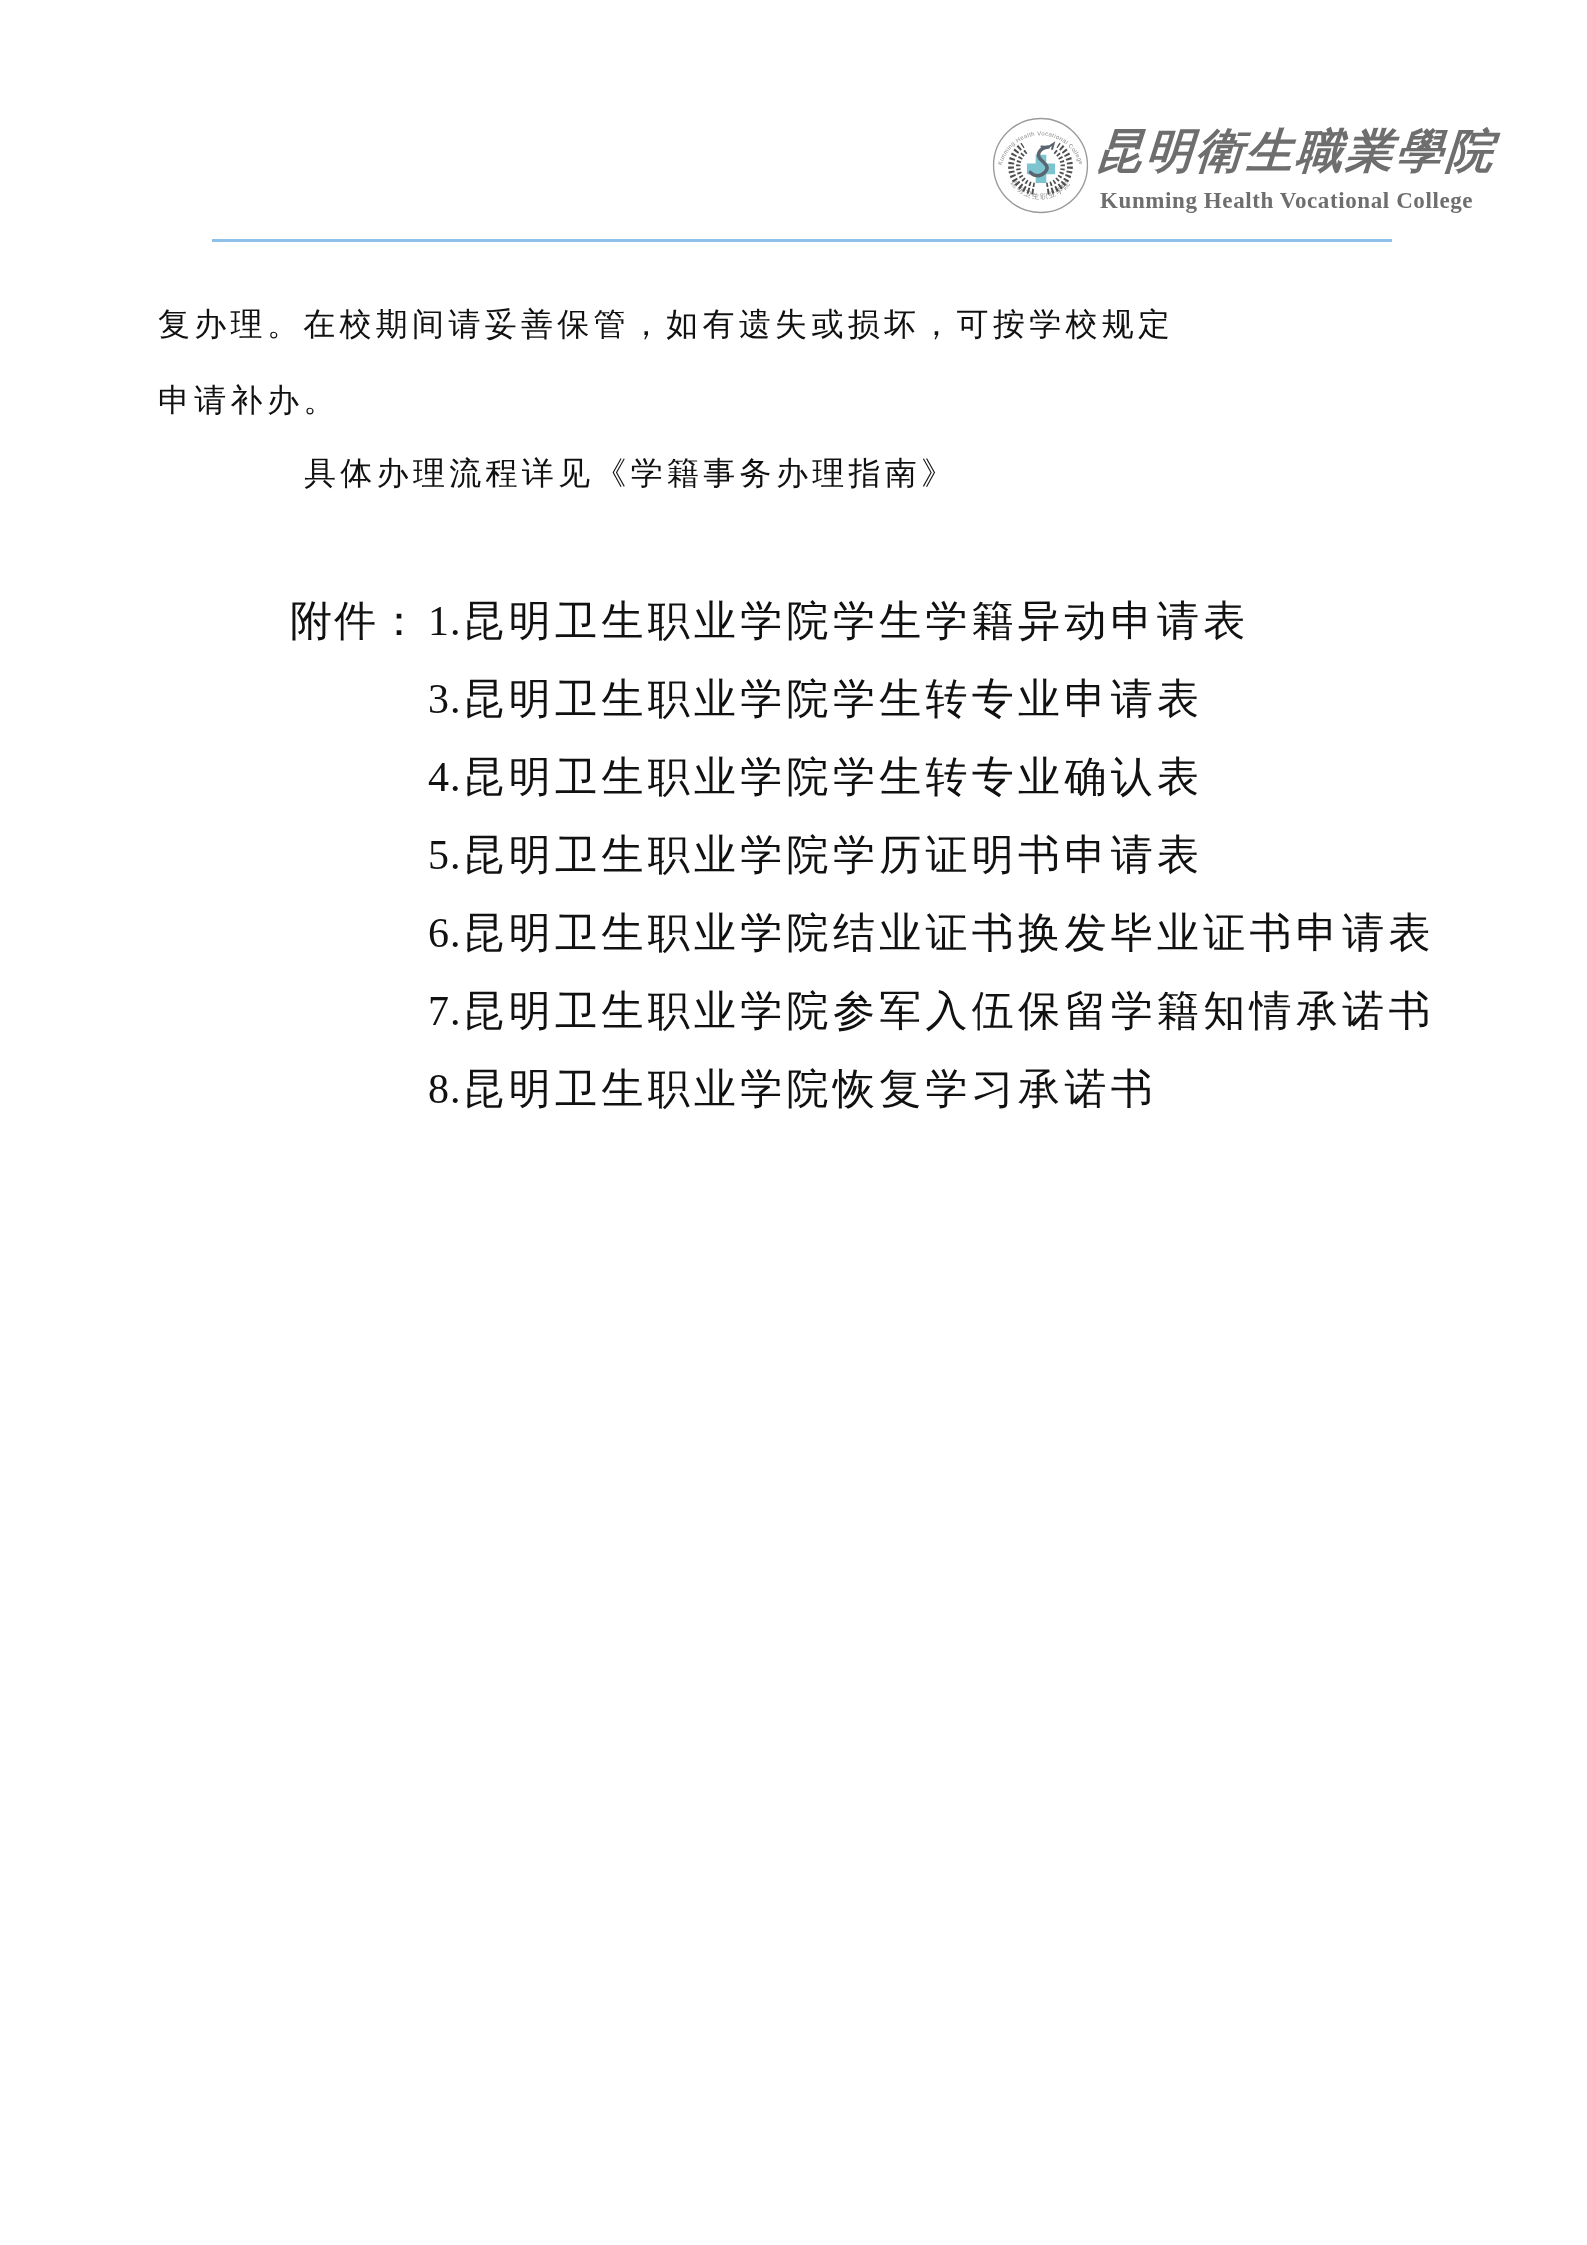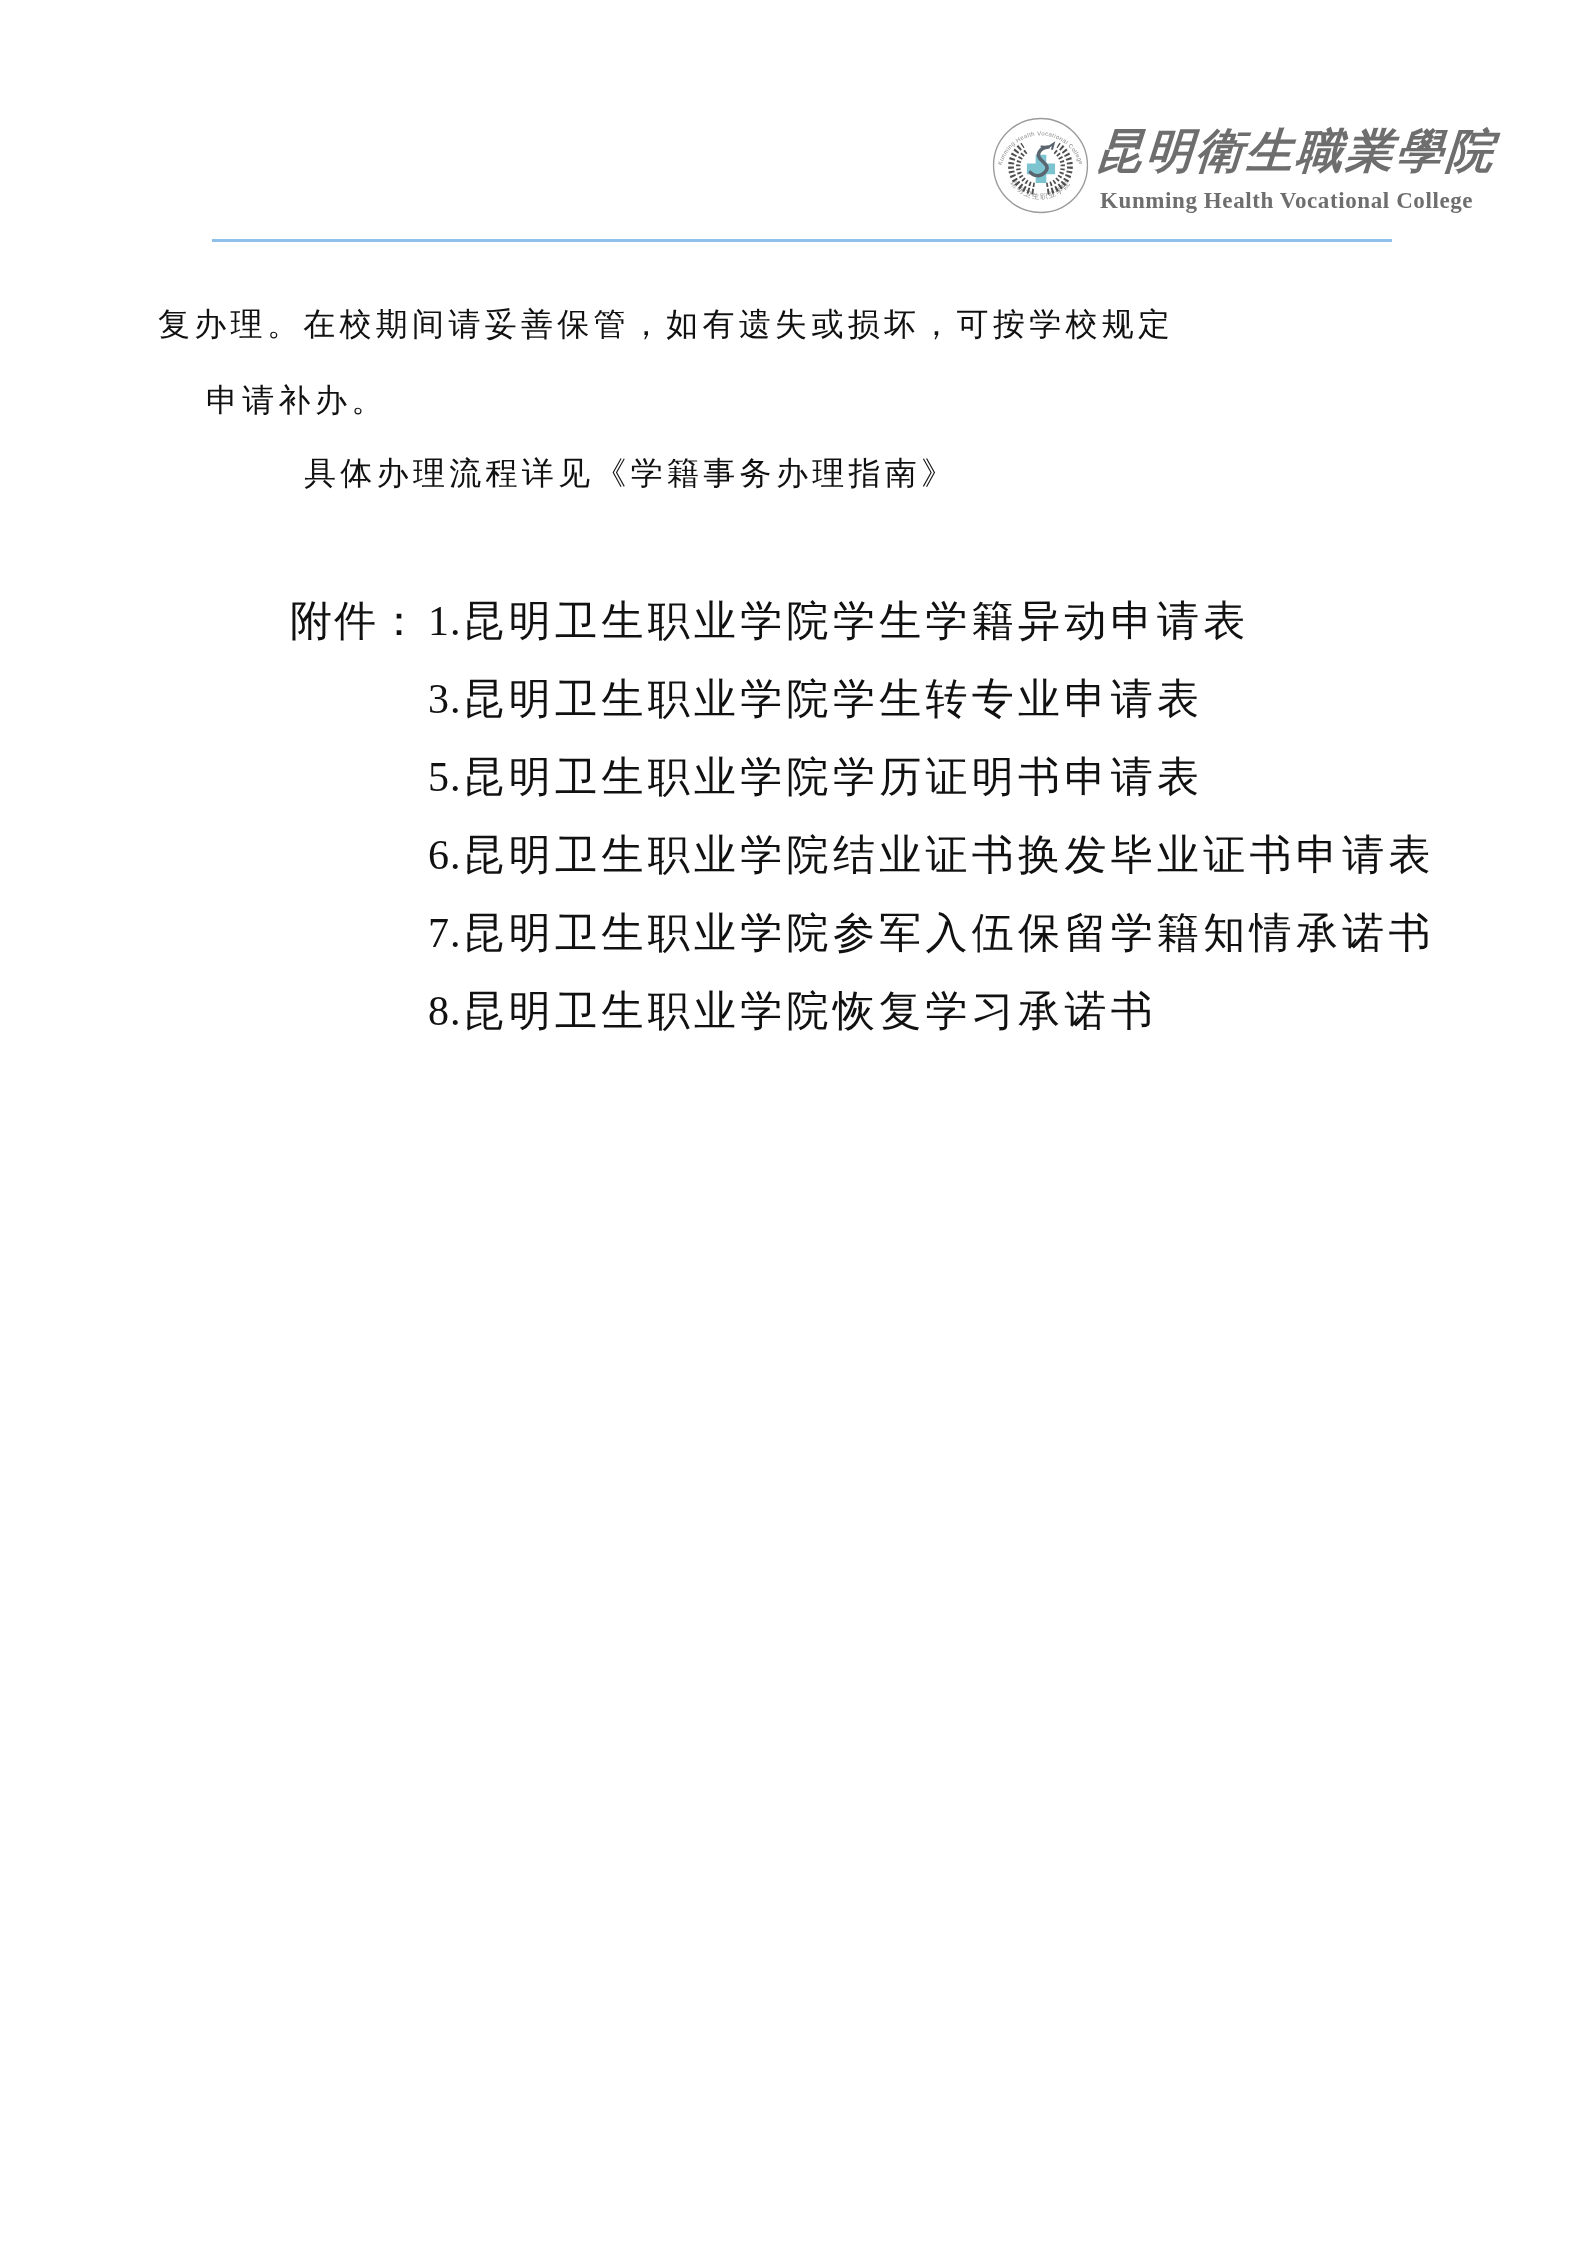--- a/index.html
+++ b/index.html
@@ -39,21 +39,21 @@
     position:absolute;left:212px;top:239px;width:1180px;height:3px;
     background:var(--rule-blue);
   }
   
   .bodyline{
     position:absolute;
     font-size:32px;letter-spacing:4.3px;line-height:46px;
     color:var(--ink);white-space:nowrap;
   }
   .p1l1{left:158px;top:301px;}
-  .p1l2{left:158px;top:377px;margin-left:48px;}
+  .p1l2{left:158px;top:377px;}
   .p2{left:304px;top:453px;font-family:Liberation Mono, monospace;}
   
   .attachments{
     position:absolute;left:290px;top:582px;
   }
   .att-row{
     display:grid;grid-template-columns:138px auto;
     height:78px;align-items:center;
     font-size:42px;letter-spacing:4.3px;white-space:nowrap;
     color:var(--ink);
@@ -115,20 +115,24 @@
       <div class="att-row">
         <span class="att-label">附件：</span>
         <span><span class="att-num">1.</span><span>昆明卫生职业学院学生学籍异动申请表</span></span>
       </div>
       <div class="att-row">
         <span class="att-label"></span>
         <span><span class="att-num">3.</span><span>昆明卫生职业学院学生转专业申请表</span></span>
       </div>
       <div class="att-row">
         <span class="att-label"></span>
+        <span><span class="att-num">4.</span><span>昆明卫生职业学院学生转专业确认表</span></span>
+      </div>
+      <div class="att-row">
+        <span class="att-label"></span>
         <span><span class="att-num">5.</span><span>昆明卫生职业学院学历证明书申请表</span></span>
       </div>
       <div class="att-row">
         <span class="att-label"></span>
         <span><span class="att-num">6.</span><span>昆明卫生职业学院结业证书换发毕业证书申请表</span></span>
       </div>
       <div class="att-row">
         <span class="att-label"></span>
         <span><span class="att-num">7.</span><span>昆明卫生职业学院参军入伍保留学籍知情承诺书</span></span>
       </div>

